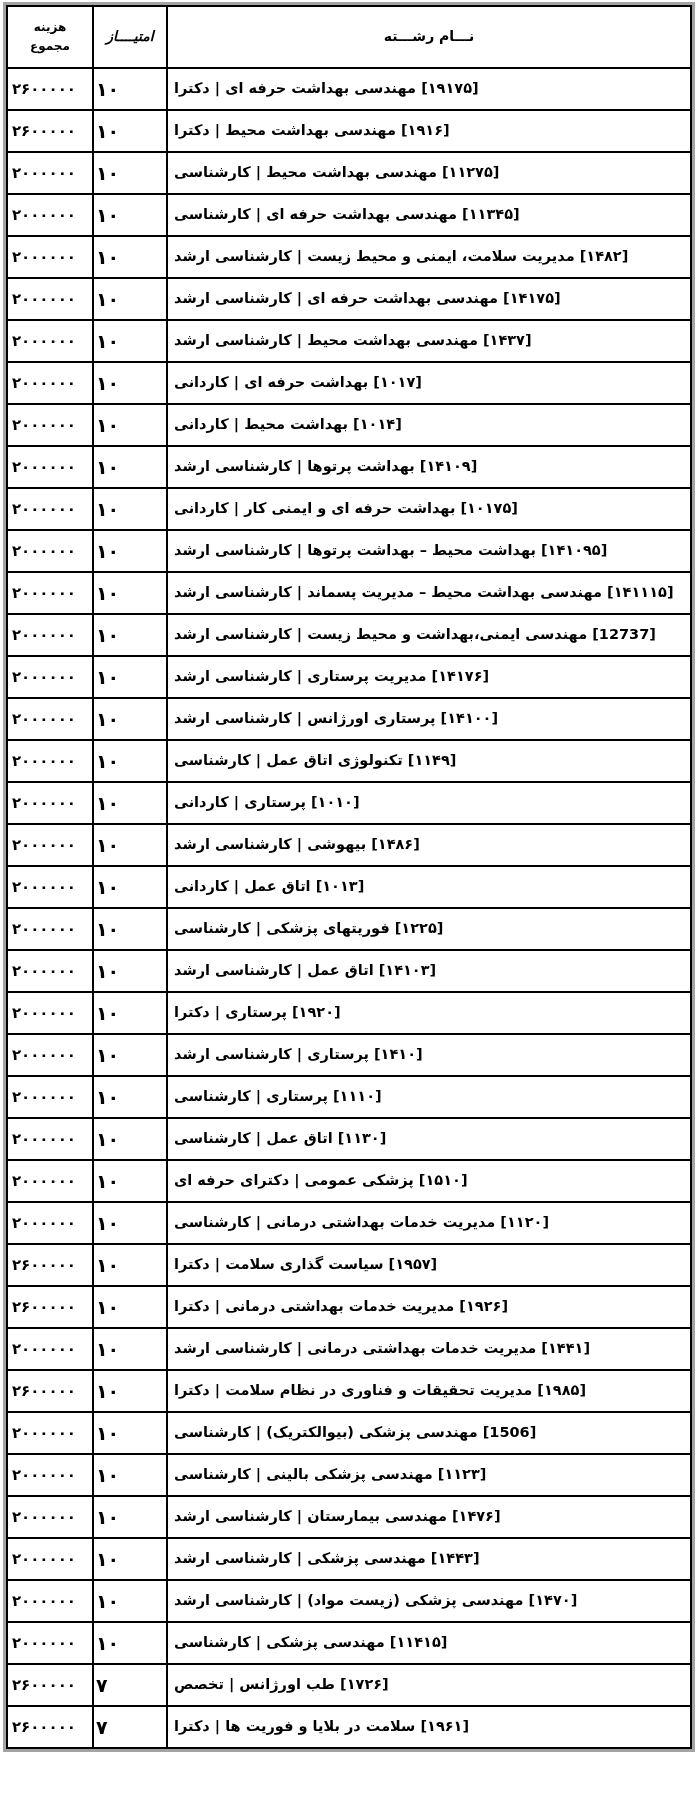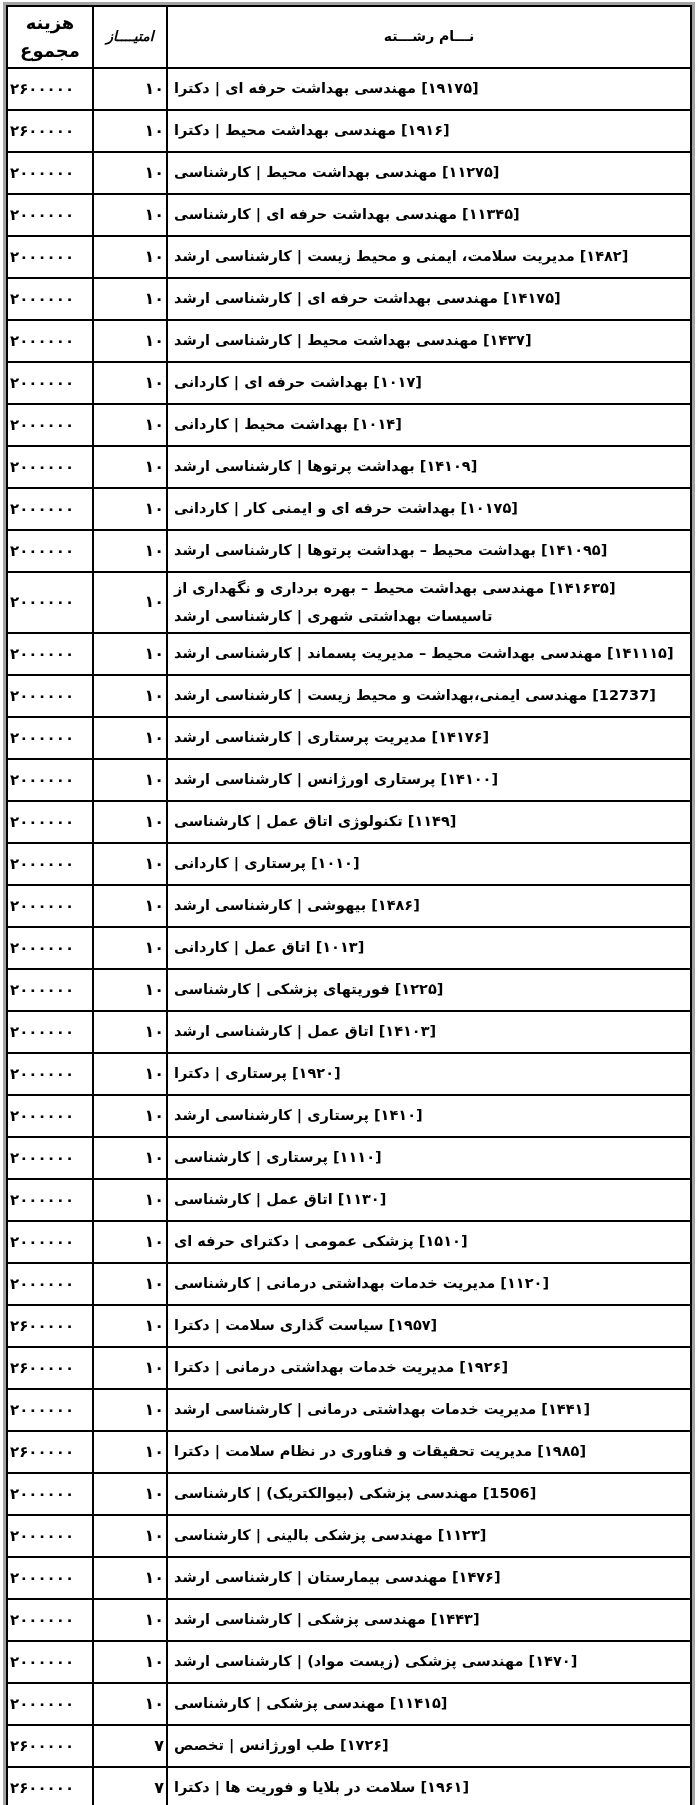--- a/index.html
+++ b/index.html
@@ -35,39 +35,39 @@
   col.cost-col  { width: 86px; }
 
   thead th {
     height: 60px;
     font-size: 14px;
     text-align: center;
     line-height: 1.55;
     padding: 0 4px;
   }
   thead th.score-cell { white-space: nowrap; font-size: 14px; font-style: italic; }
-  thead th.cost-cell  { font-size: 18px; border-radius: 16px; }
+  thead th.cost-cell  { font-size: 12px; border-radius: 16px; }
 
   tbody td {
     height: 36px;
     font-size: 14.5px;
     line-height: 1.9;
   }
   td.name-cell {
     text-align: left;
     padding: 2px 10px 2px 6px;
   }
   td.score-cell {
-    text-align: right;
-    padding: 0 2px;
-    font-size: 16px;
-  }
-  td.cost-cell {
     text-align: left;
     padding: 0 2px;
+    font-size: 19px;
+  }
+  td.cost-cell {
+    text-align: right;
+    padding: 0 16px;
     font-size: 15px;
     letter-spacing: 0.5px;
   }
 </style>
 </head>
 <body>
 
 <div class="page">
   <table class="programs">
     <colgroup>
@@ -148,25 +148,20 @@
     <td class="score-cell">۱۰</td>
     <td class="cost-cell">۲۰۰۰۰۰۰</td>
   </tr>
 
   <tr>
     <td class="name-cell">[۱۴۱۰۹۵] بهداشت محیط – بهداشت پرتوها | کارشناسی ارشد</td>
     <td class="score-cell">۱۰</td>
     <td class="cost-cell">۲۰۰۰۰۰۰</td>
   </tr>
 
-  <tr>
-    <td class="name-cell">[۱۴۱۶۳۵] مهندسی بهداشت محیط – بهره برداری و نگهداری از تاسیسات بهداشتی شهری | کارشناسی ارشد</td>
-    <td class="score-cell">۱۰</td>
-    <td class="cost-cell">۲۰۰۰۰۰۰</td>
-  </tr>
 
   <tr>
     <td class="name-cell">[۱۴۱۱۱۵] مهندسی بهداشت محیط – مدیریت پسماند | کارشناسی ارشد</td>
     <td class="score-cell">۱۰</td>
     <td class="cost-cell">۲۰۰۰۰۰۰</td>
   </tr>
 
   <tr>
     <td class="name-cell">[12737] مهندسی ایمنی،بهداشت و محیط زیست | کارشناسی ارشد</td>
     <td class="score-cell">۱۰</td>

